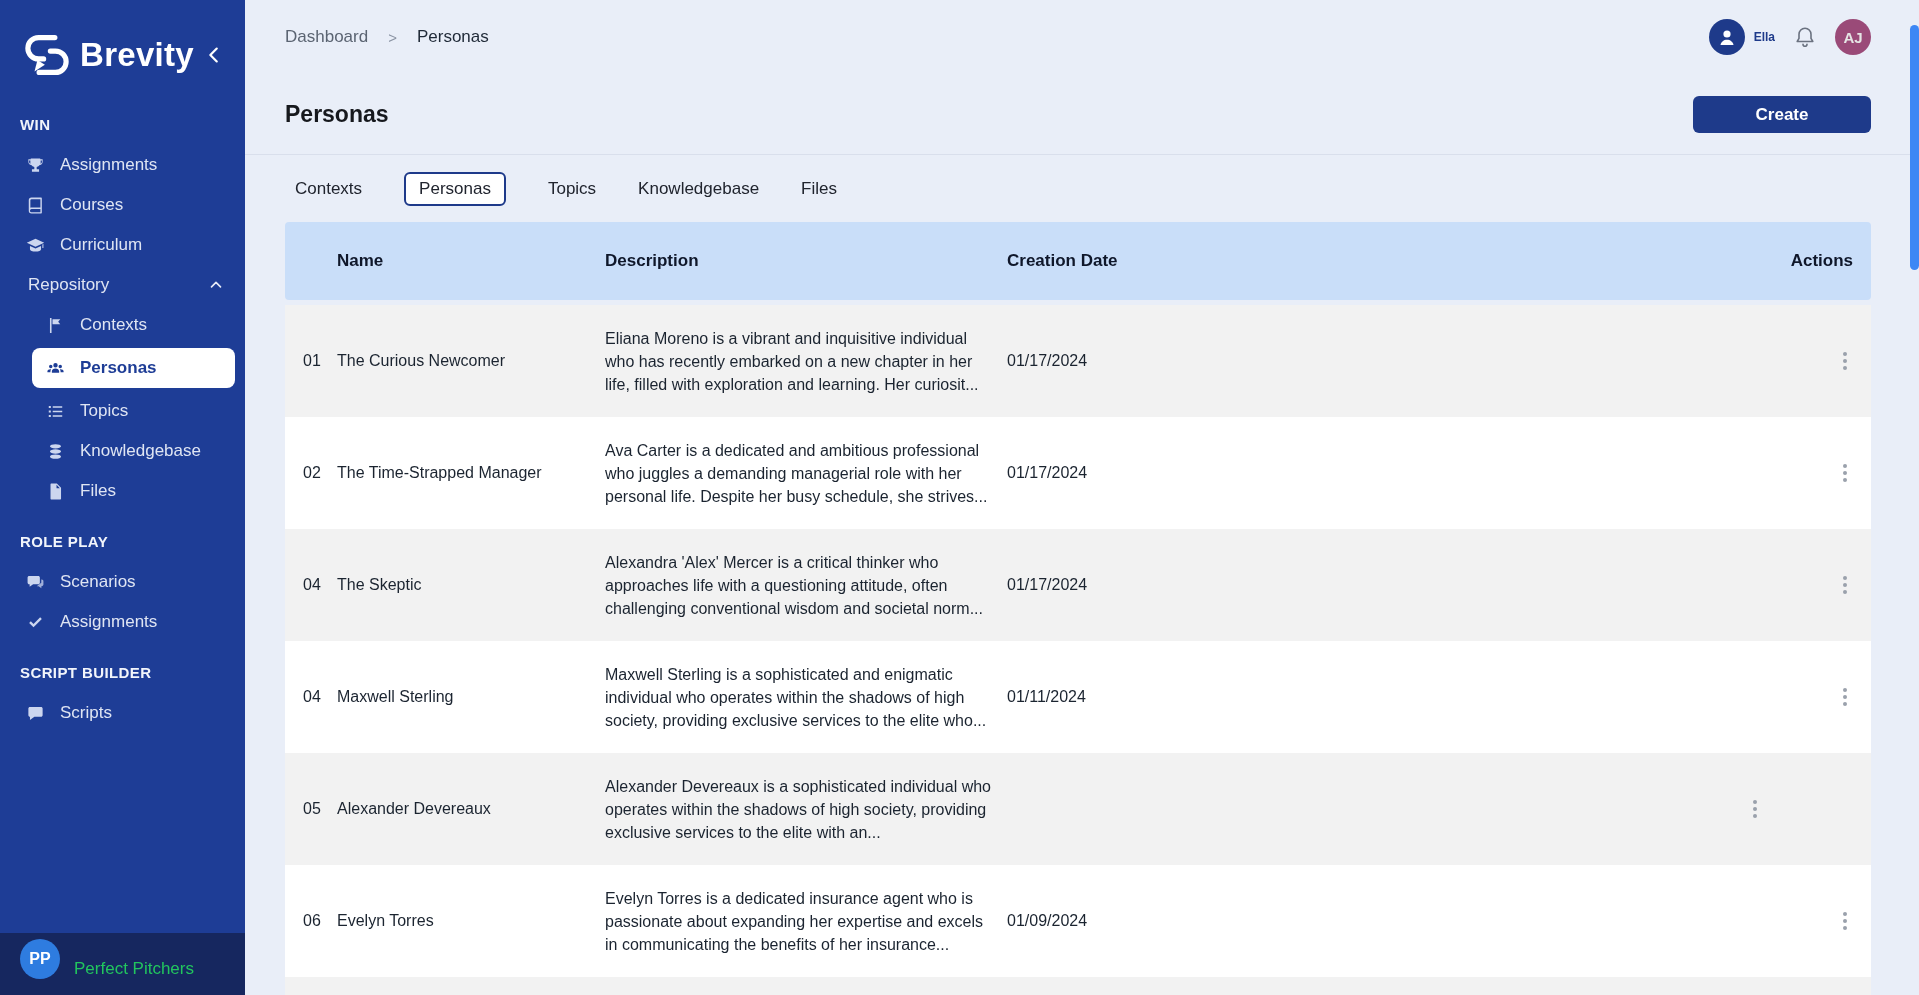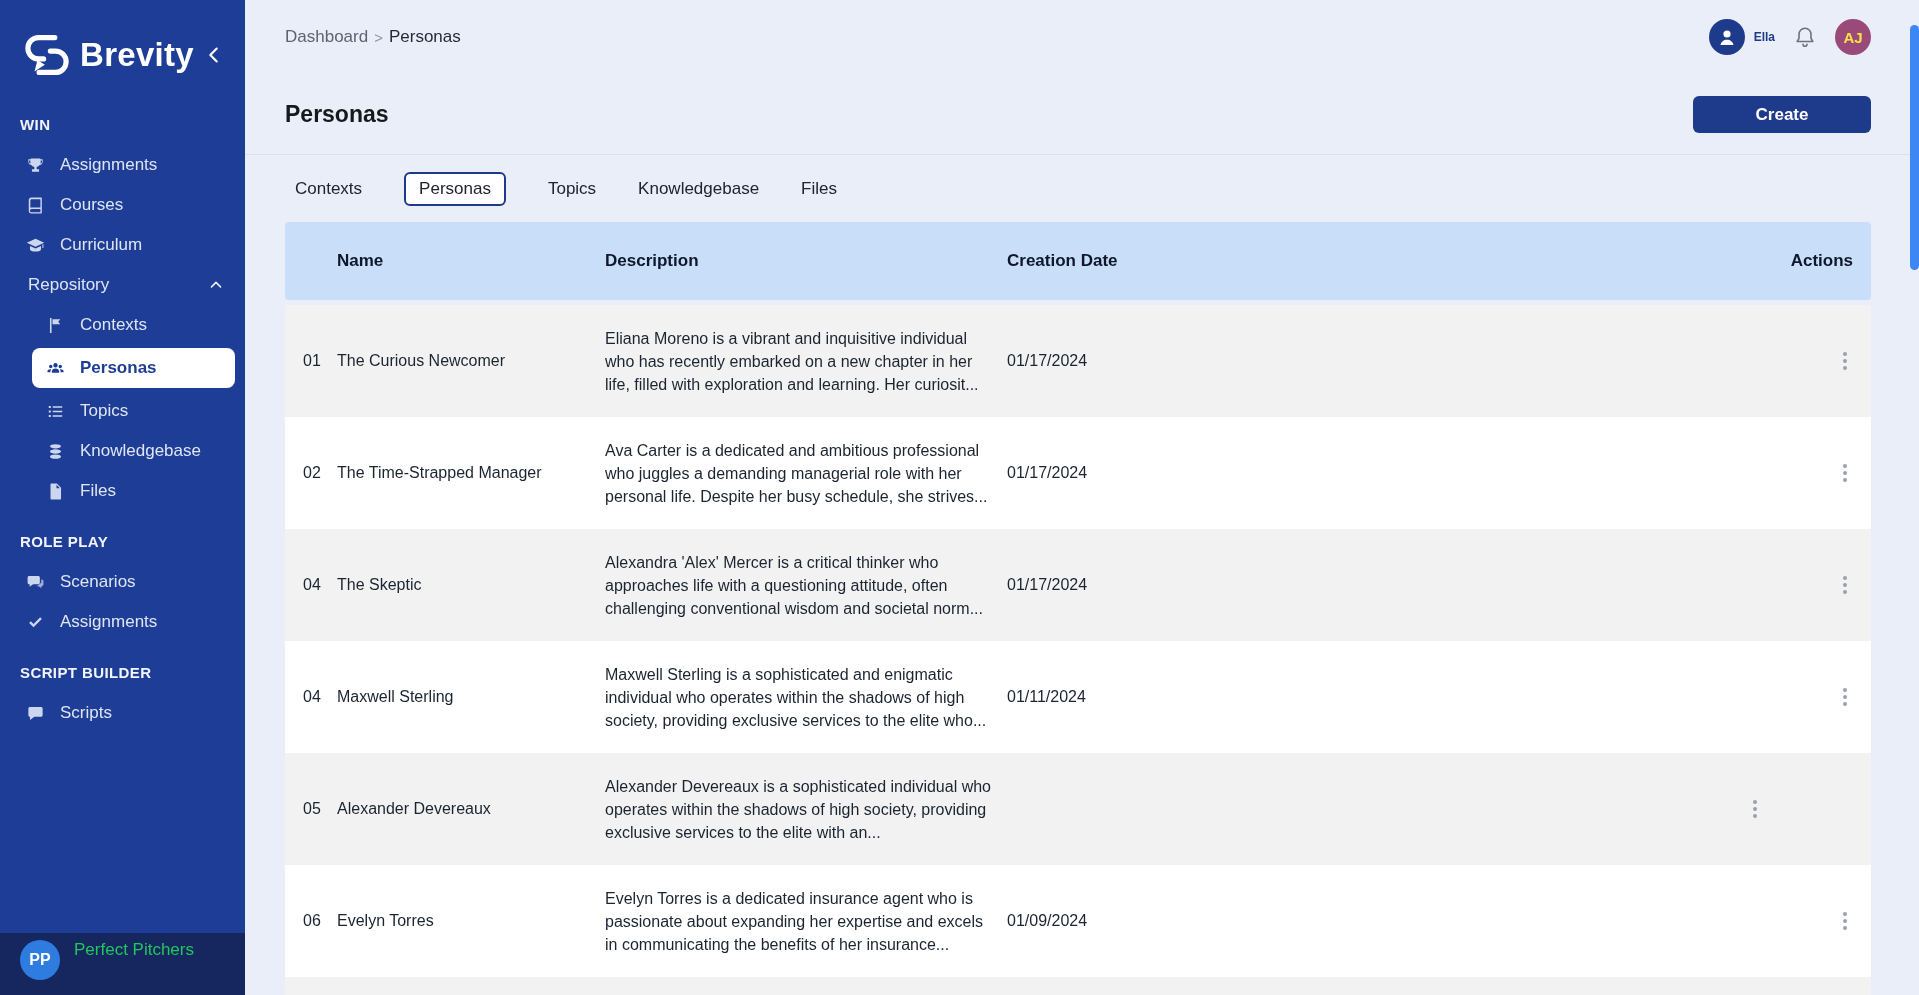--- a/index.html
+++ b/index.html
@@ -23,39 +23,39 @@
   .nav-item.no-icon { padding-left:28px; }
   .nav-item.sub { padding-left:45px; }
   .nav-item .ico { width:20px; height:20px; display:flex; align-items:center; justify-content:center; color:#ccd6ef; flex-shrink:0; }
   .nav-item .ico svg { width:19px; height:19px; }
   .nav-item .chev { margin-left:auto; display:flex; color:#e6ebf7; }
   .nav-item .chev svg { width:18px; height:18px; }
   .nav-item.active { background:#fff; color:#1e3d96; font-weight:700; border-radius:8px;
     margin:3px 10px 3px 32px; padding:10px 12px 10px 13px; }
   .nav-item.active .ico { color:#1e3d96; }
 
-  .workspace { margin-top:auto; height:62px; background:#16275f; display:flex; align-items:flex-start; gap:14px; padding:7px 20px; }
+  .workspace { margin-top:auto; height:62px; background:#16275f; display:flex; align-items:flex-end; gap:14px; padding:16px 20px; }
   .pp-avatar { width:40px; height:40px; border-radius:50%; background:#2e7ce0; color:#fff; font-weight:700; font-size:16px; display:flex; align-items:center; justify-content:center; }
   .workspace-name { font-size:17px; color:#22c55e; }
 
   
   .main { flex:1; display:flex; flex-direction:column; padding:0 48px 0 40px; min-width:0; }
   .topbar { display:flex; align-items:center; height:72px; padding-top:6px; }
-  .breadcrumb { display:flex; align-items:center; gap:6px; font-size:17px; }
+  .breadcrumb { display:flex; align-items:center; gap:20px; font-size:17px; }
   .crumb-link { color:#5b6472; cursor:pointer; }
   .crumb-sep { color:#8a93a3; font-size:15px; }
   .crumb-current { color:#1f2937; }
   .user-cluster { margin-left:auto; display:flex; align-items:center; gap:18px; }
   .ella { display:flex; align-items:center; gap:9px; cursor:pointer; }
   .ella-avatar { width:36px; height:36px; border-radius:50%; background:#1e3a8a; display:flex; align-items:center; justify-content:center; }
   .ella-avatar svg { width:24px; height:24px; }
   .ella-name { font-size:12px; font-weight:700; color:#1e3a8a; }
   .bell { color:#6b7280; display:flex; cursor:pointer; }
   .bell svg { width:24px; height:24px; }
-  .aj-avatar { width:36px; height:36px; border-radius:50%; background:#9a4a78; color:#fde047; font-weight:700; font-size:15px; display:flex; align-items:center; justify-content:center; cursor:pointer; }
+  .aj-avatar { width:36px; height:36px; border-radius:50%; background:#9a4a78; color:#e5e5e5; font-weight:700; font-size:15px; display:flex; align-items:center; justify-content:center; cursor:pointer; }
 
   .title-row { display:flex; align-items:center; justify-content:space-between; margin-top:28px; }
   .page-title { font-size:23px; font-weight:700; color:#16181d; }
   .create-btn { width:178px; height:37px; background:#1e3a8a; color:#fff; border:none; border-radius:6px; font-size:17px; font-weight:700; font-family:inherit; cursor:pointer; }
 
   .tabs-area { border-top:1px solid #d9dfec; margin:21px -48px 0 -40px; padding:17px 48px 0 40px; }
   .tabs { display:flex; align-items:center; gap:42px; padding-left:10px; }
   .tab { font-size:17px; color:#20242e; padding:7px 0; cursor:pointer; white-space:nowrap; }
   .tab.active { background:#fff; border:2px solid #1e3a8a; border-radius:6px; padding:5px 13px; }
 

